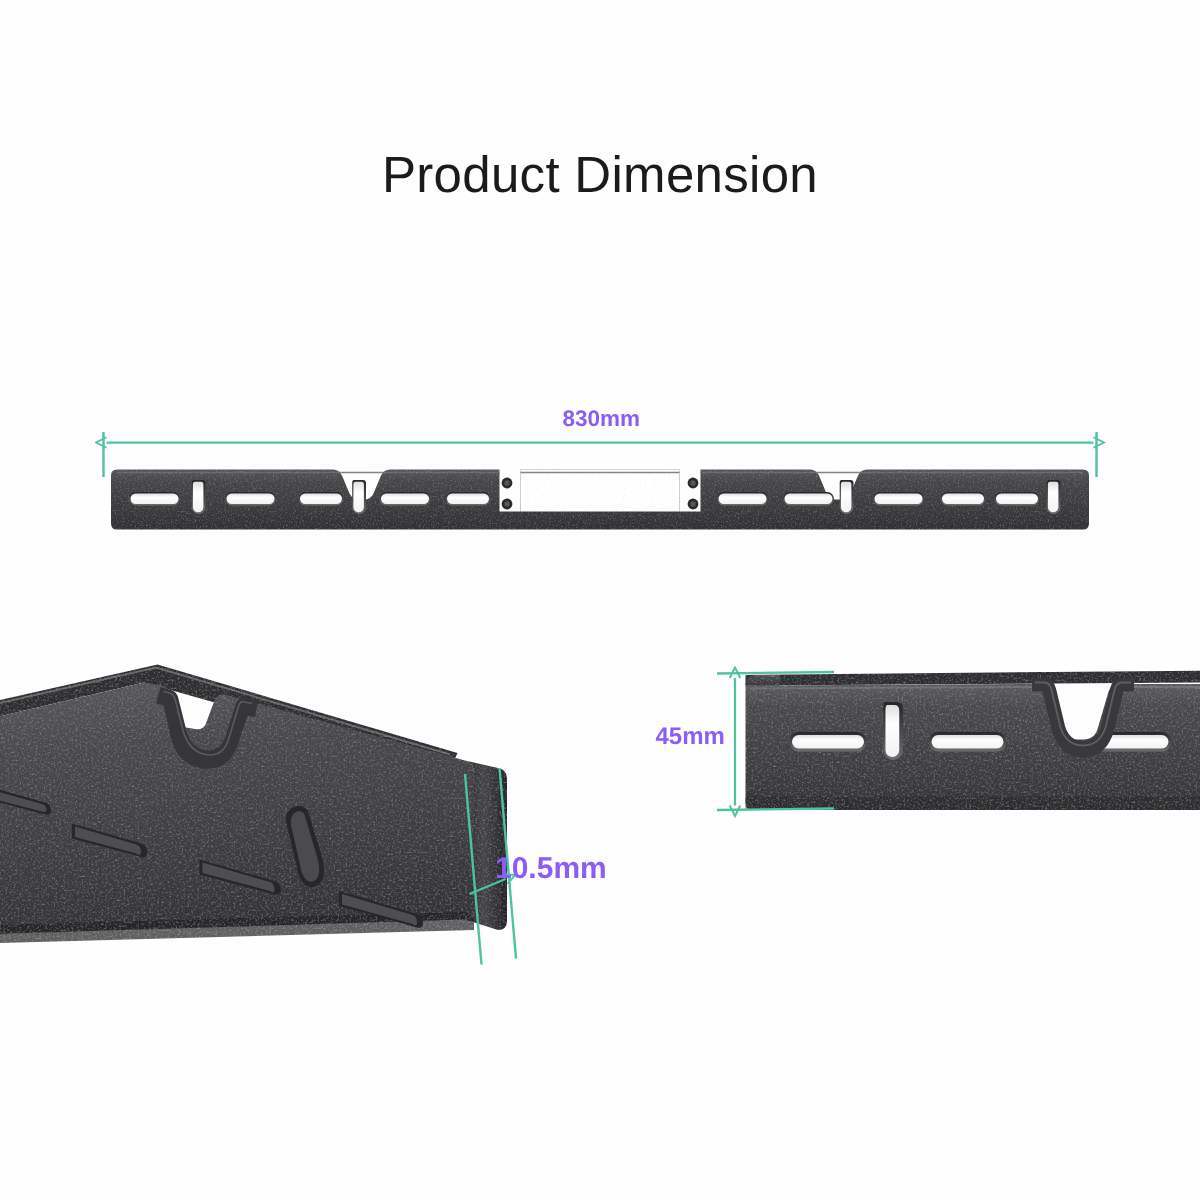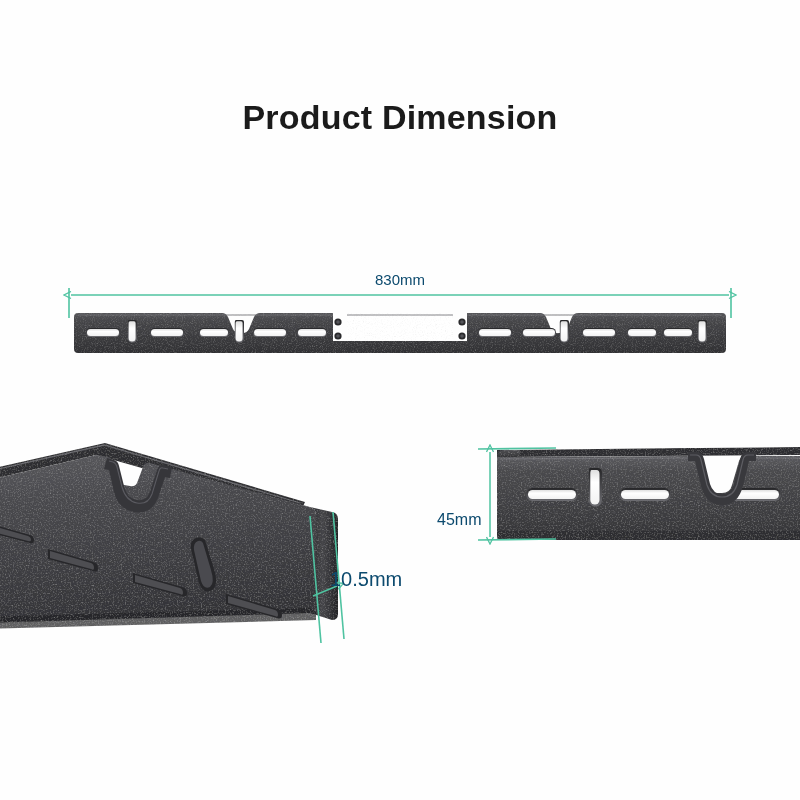--- a/index.html
+++ b/index.html
@@ -9,35 +9,35 @@
     font-family:"Liberation Sans","DejaVu Sans",sans-serif;
     overflow:hidden;
     position:relative;
   }
   #stage{position:absolute;inset:0;width:800px;height:800px;background:#fefefe;}
 
   .title{
     position:absolute;left:0;top:98px;width:800px;
     text-align:center;
     font-size:34px;
-    font-weight:bold;
+    font-weight:normal;
     color:#1b1b1b;
     letter-spacing:0.2px;
   }
 
   .dim-label{
     position:absolute;
-    color:#0c4a6e;
-    font-weight:normal;
+    color:#8b5cf6;
+    font-weight:bold;
     font-size:15px;
     white-space:nowrap;
   }
   #label-830{left:375px;top:271px;font-size:15px;}
   #label-105{left:330px;top:568px;font-size:20px;}
-  #label-45 {left:437px;top:483px;font-size:16px;margin-top:28px;}
+  #label-45 {left:437px;top:483px;font-size:16px;}
 
   svg{position:absolute;left:0;top:0;width:800px;height:800px;overflow:visible;}
 </style>
 </head>
 <body>
 
 <div id="stage">
 
   <div class="title">Product Dimension</div>
 

